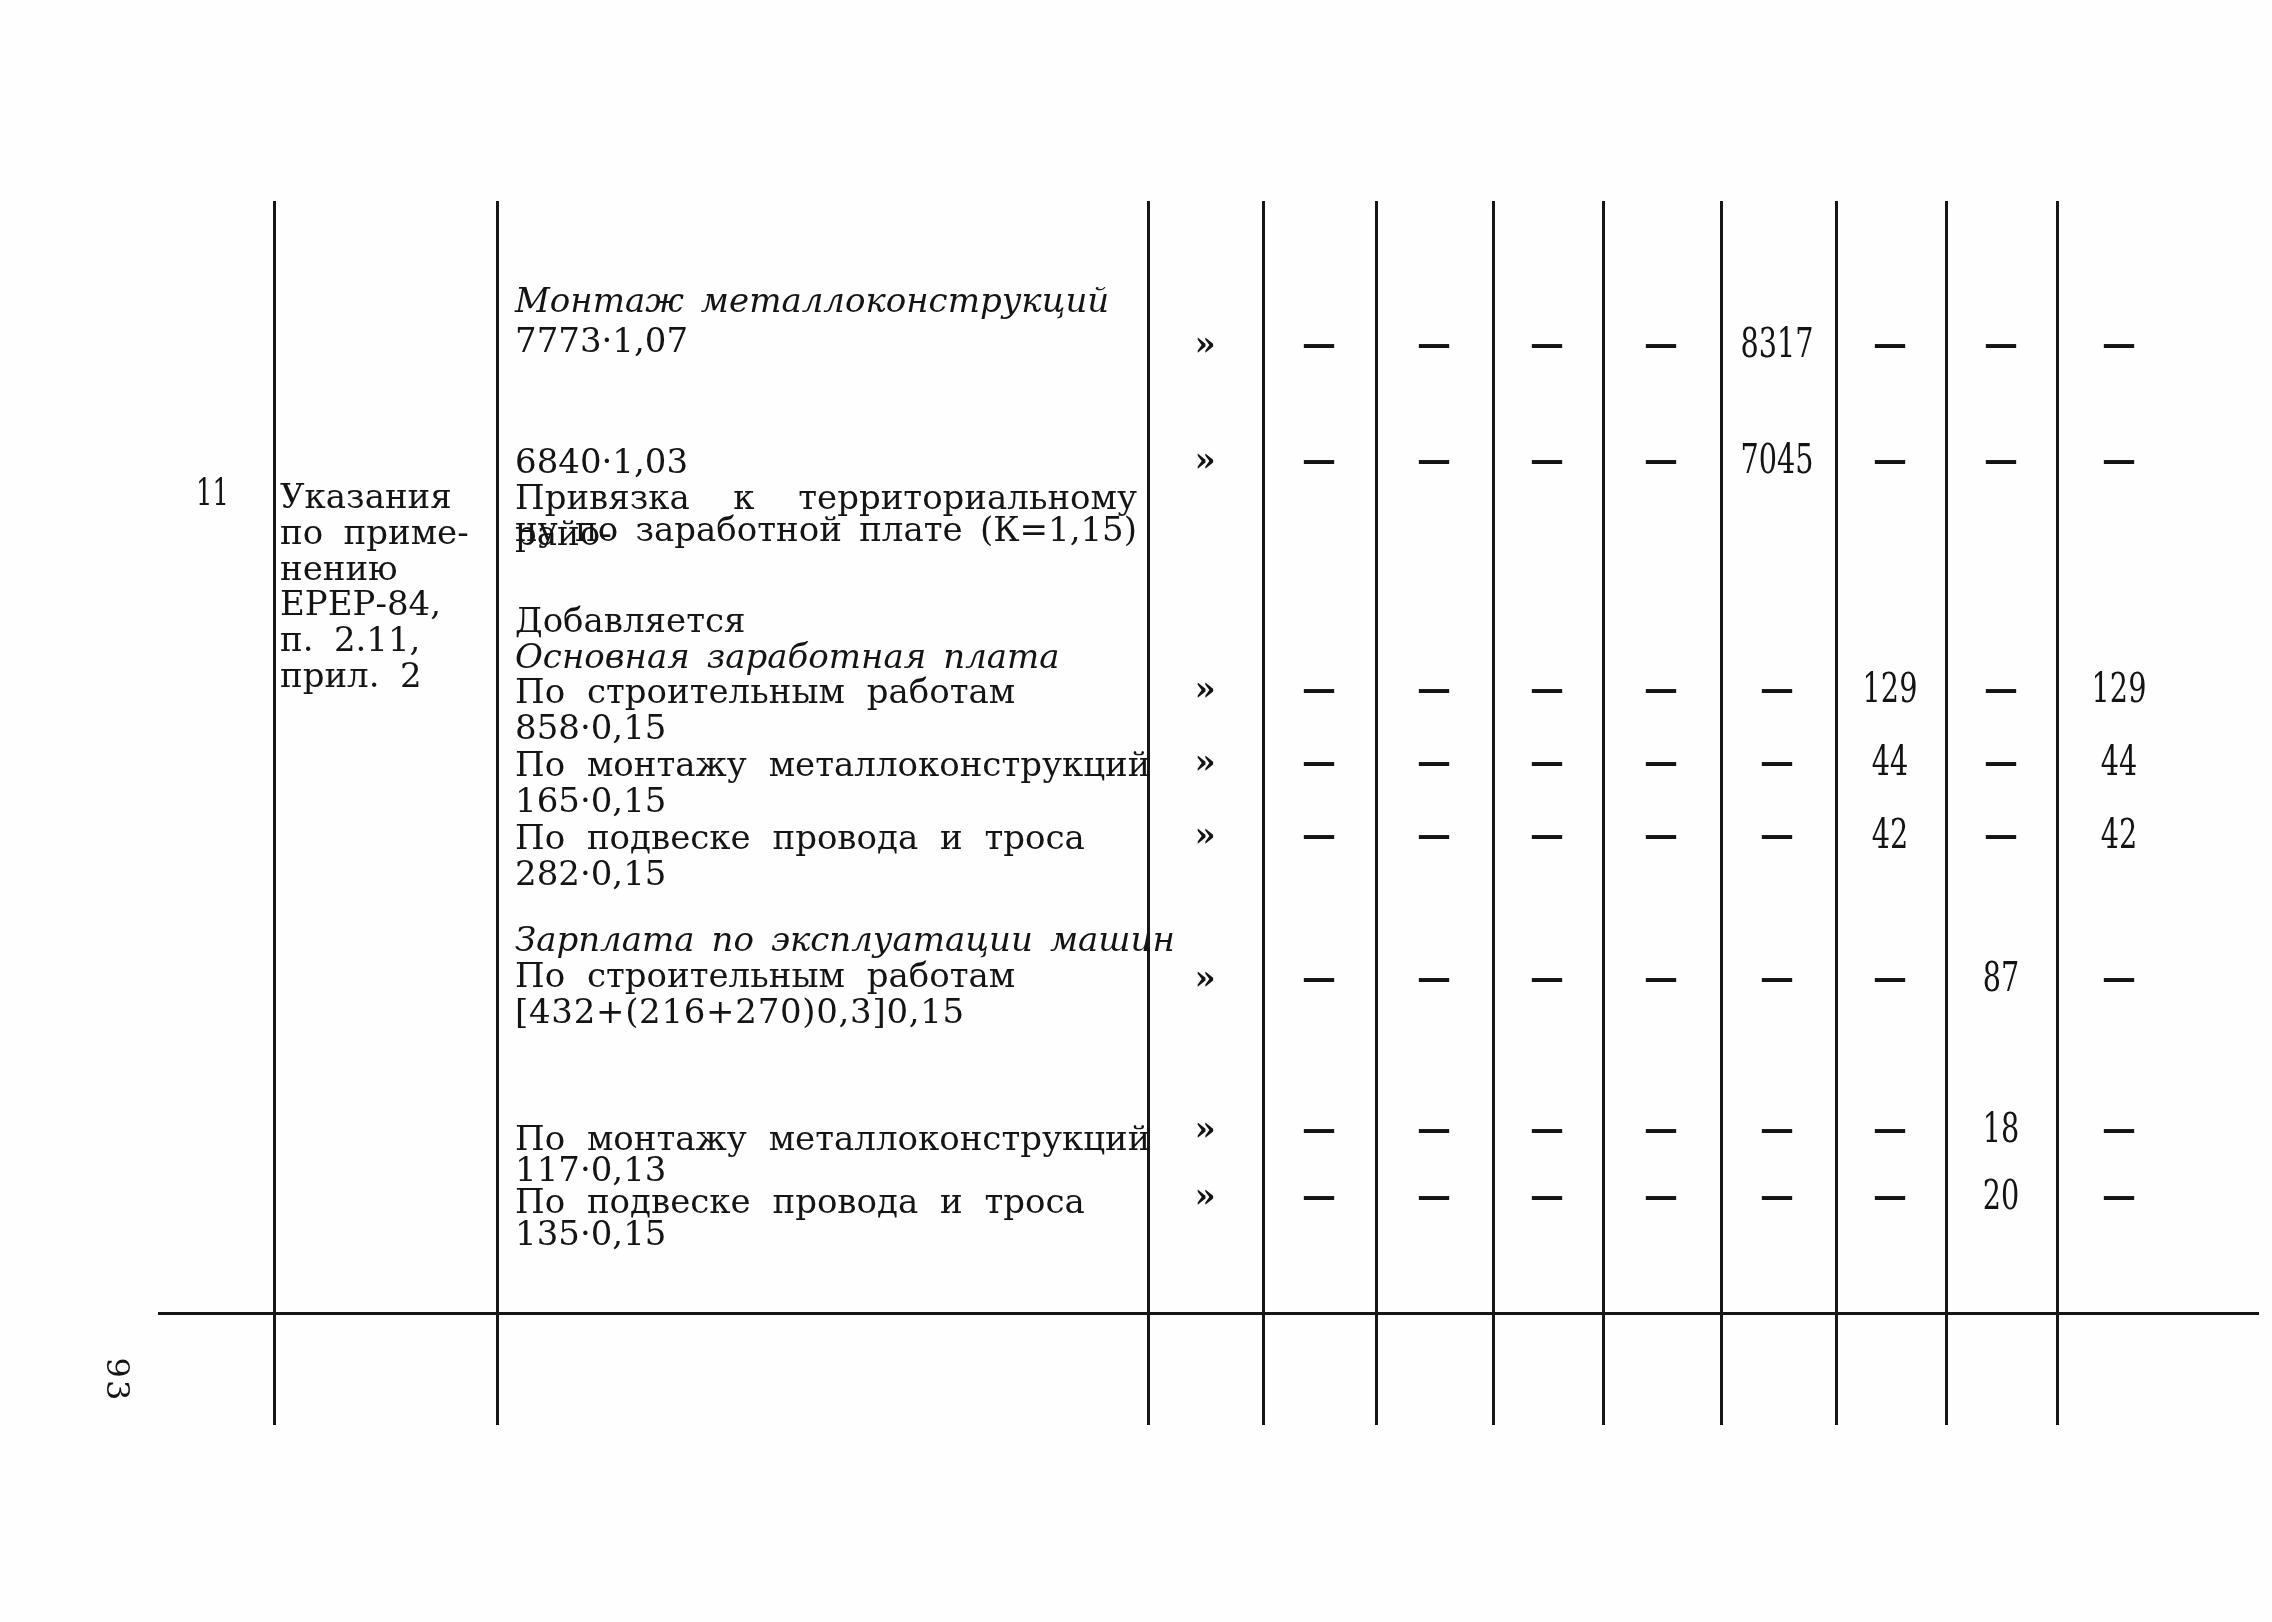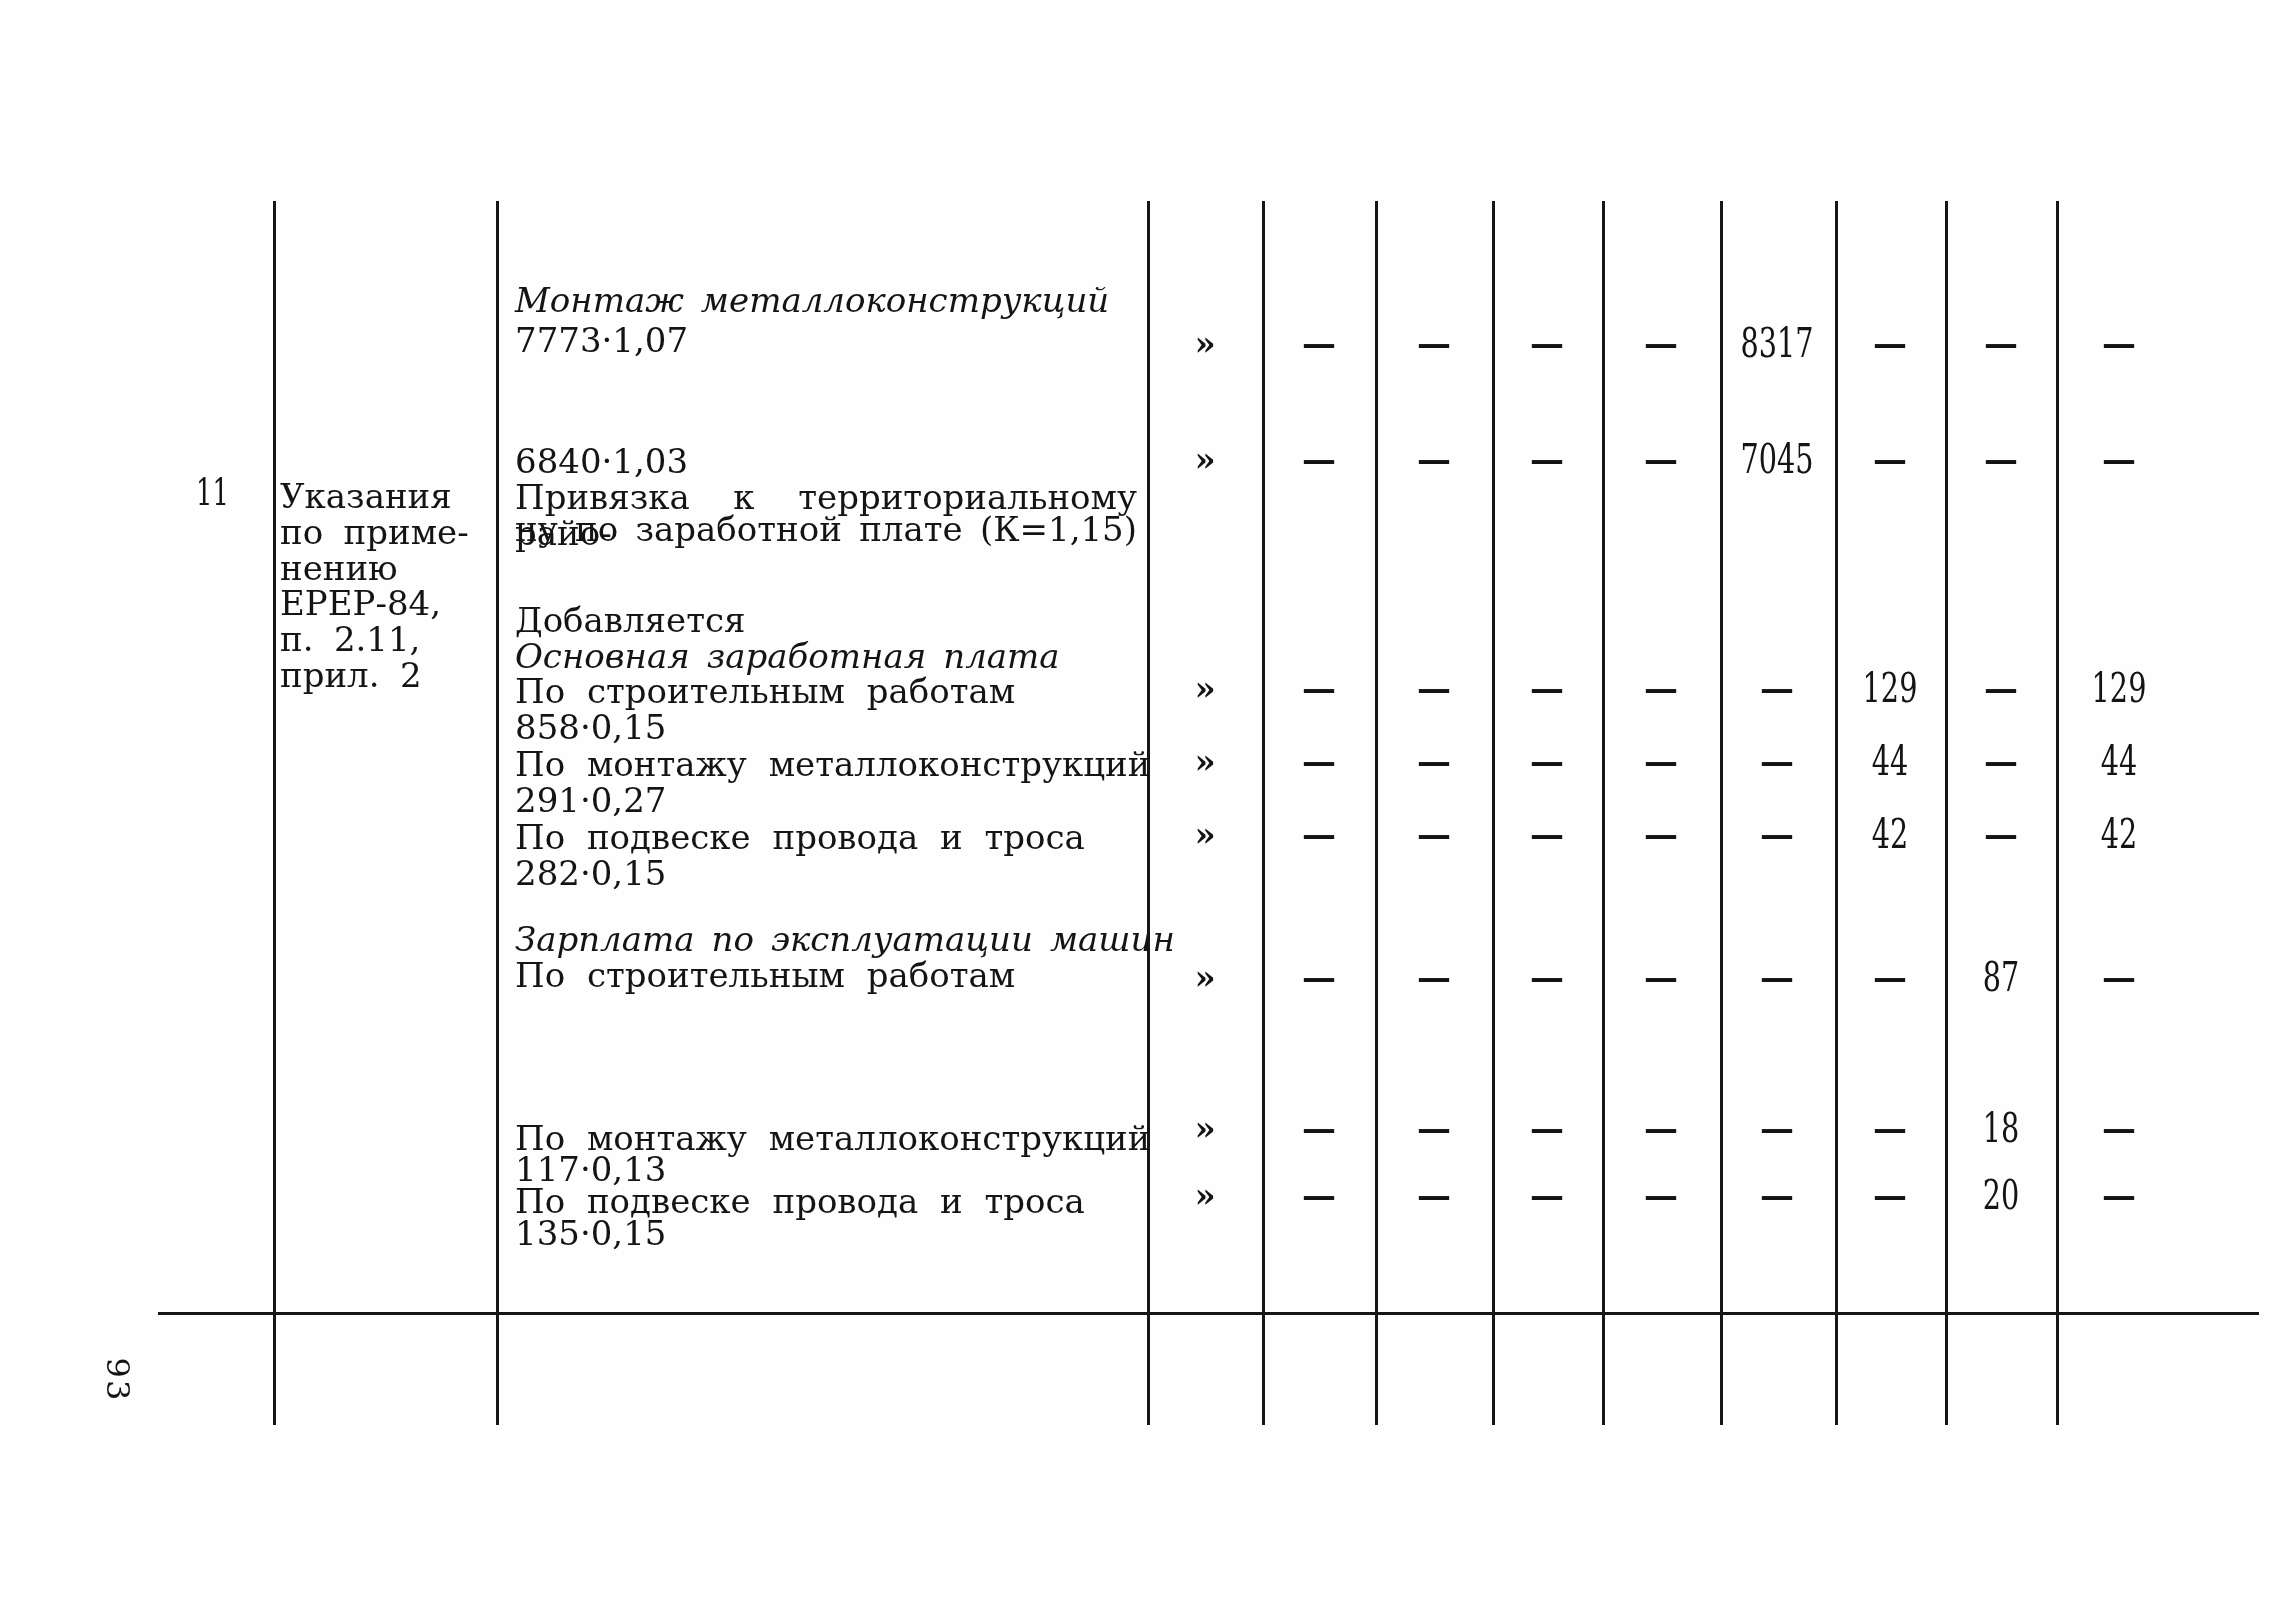--- a/index.html
+++ b/index.html
@@ -86,25 +86,26 @@
   <div class="dline it" style="top:282px">Монтаж металлоконструкций</div>
   <div class="dline" style="top:322px">7773·1,07</div>
   <div class="dline" style="top:443px">6840·1,03</div>
   <div class="dline just" style="top:479px">Привязка к территориальному райо-</div>
   <div class="dline just" style="top:511px">ну по заработной плате (К=1,15)</div>
   <div class="dline b" style="top:602px">Добавляется</div>
   <div class="dline it" style="top:638px">Основная заработная плата</div>
   <div class="dline" style="top:673px">По строительным работам</div>
   <div class="dline" style="top:709px">858·0,15</div>
   <div class="dline" style="top:746px">По монтажу металлоконструкций</div>
-  <div class="dline" style="top:782px">291·0,27</div>
+  <div class="dline" style="top:782px">165·0,15</div>
   <div class="dline" style="top:819px">По подвеске провода и троса</div>
   <div class="dline" style="top:855px">282·0,15</div>
   <div class="dline it" style="top:921px">Зарплата по эксплуатации машин</div>
   <div class="dline" style="top:957px">По строительным работам</div>
+  <div class="dline formula" style="top:993px">[432+(216+270)0,3]0,15</div>
   <div class="dline" style="top:1120px">По монтажу металлоконструкций</div>
   <div class="dline" style="top:1151px">117·0,13</div>
   <div class="dline" style="top:1183px">По подвеске провода и троса</div>
   <div class="dline" style="top:1215px">135·0,15</div>
 
   <div class="grow" style="top:324px">
     <span class="cell c1">»</span>
     <span class="cell c2">—</span>
     <span class="cell c3">—</span>
     <span class="cell c4">—</span>

